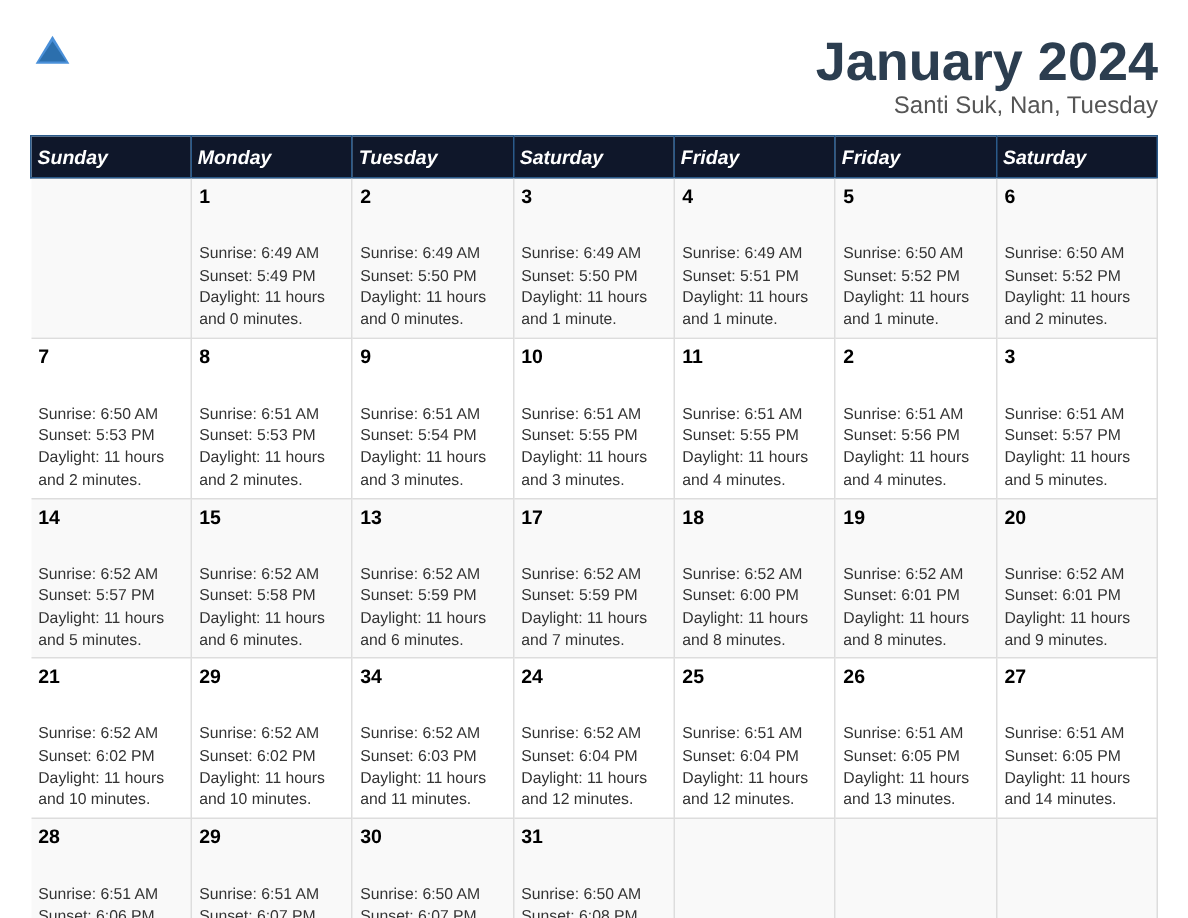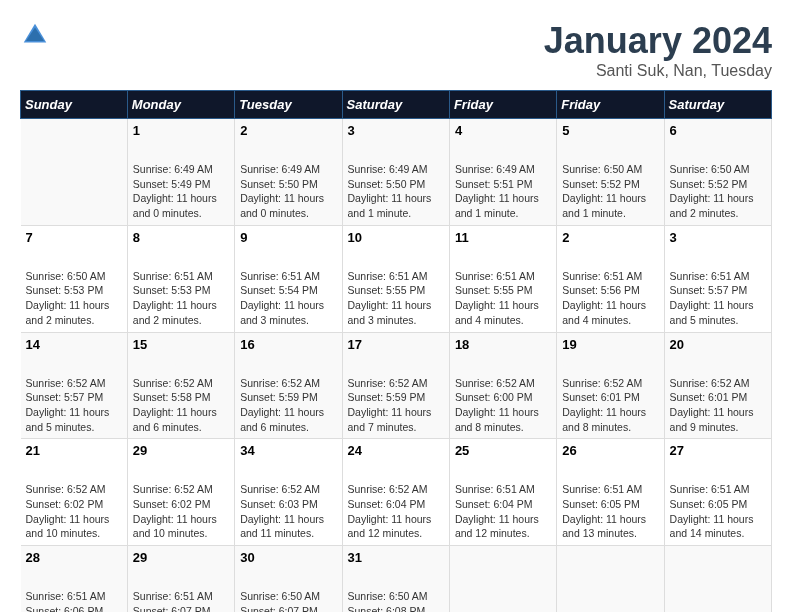--- a/index.html
+++ b/index.html
@@ -183,21 +183,21 @@
       <tr>
         <td>
           <span class="day-number">14</span>
           <div class="day-info">Sunrise: 6:52 AM<br>Sunset: 5:57 PM<br>Daylight: 11 hours<br>and 5 minutes.</div>
         </td>
         <td>
           <span class="day-number">15</span>
           <div class="day-info">Sunrise: 6:52 AM<br>Sunset: 5:58 PM<br>Daylight: 11 hours<br>and 6 minutes.</div>
         </td>
         <td>
-          <span class="day-number">16</span>
+          <span class="day-number">13</span>
           <div class="day-info">Sunrise: 6:52 AM<br>Sunset: 5:59 PM<br>Daylight: 11 hours<br>and 6 minutes.</div>
         </td>
         <td>
           <span class="day-number">17</span>
           <div class="day-info">Sunrise: 6:52 AM<br>Sunset: 5:59 PM<br>Daylight: 11 hours<br>and 7 minutes.</div>
         </td>
         <td>
           <span class="day-number">18</span>
           <div class="day-info">Sunrise: 6:52 AM<br>Sunset: 6:00 PM<br>Daylight: 11 hours<br>and 8 minutes.</div>
         </td>

